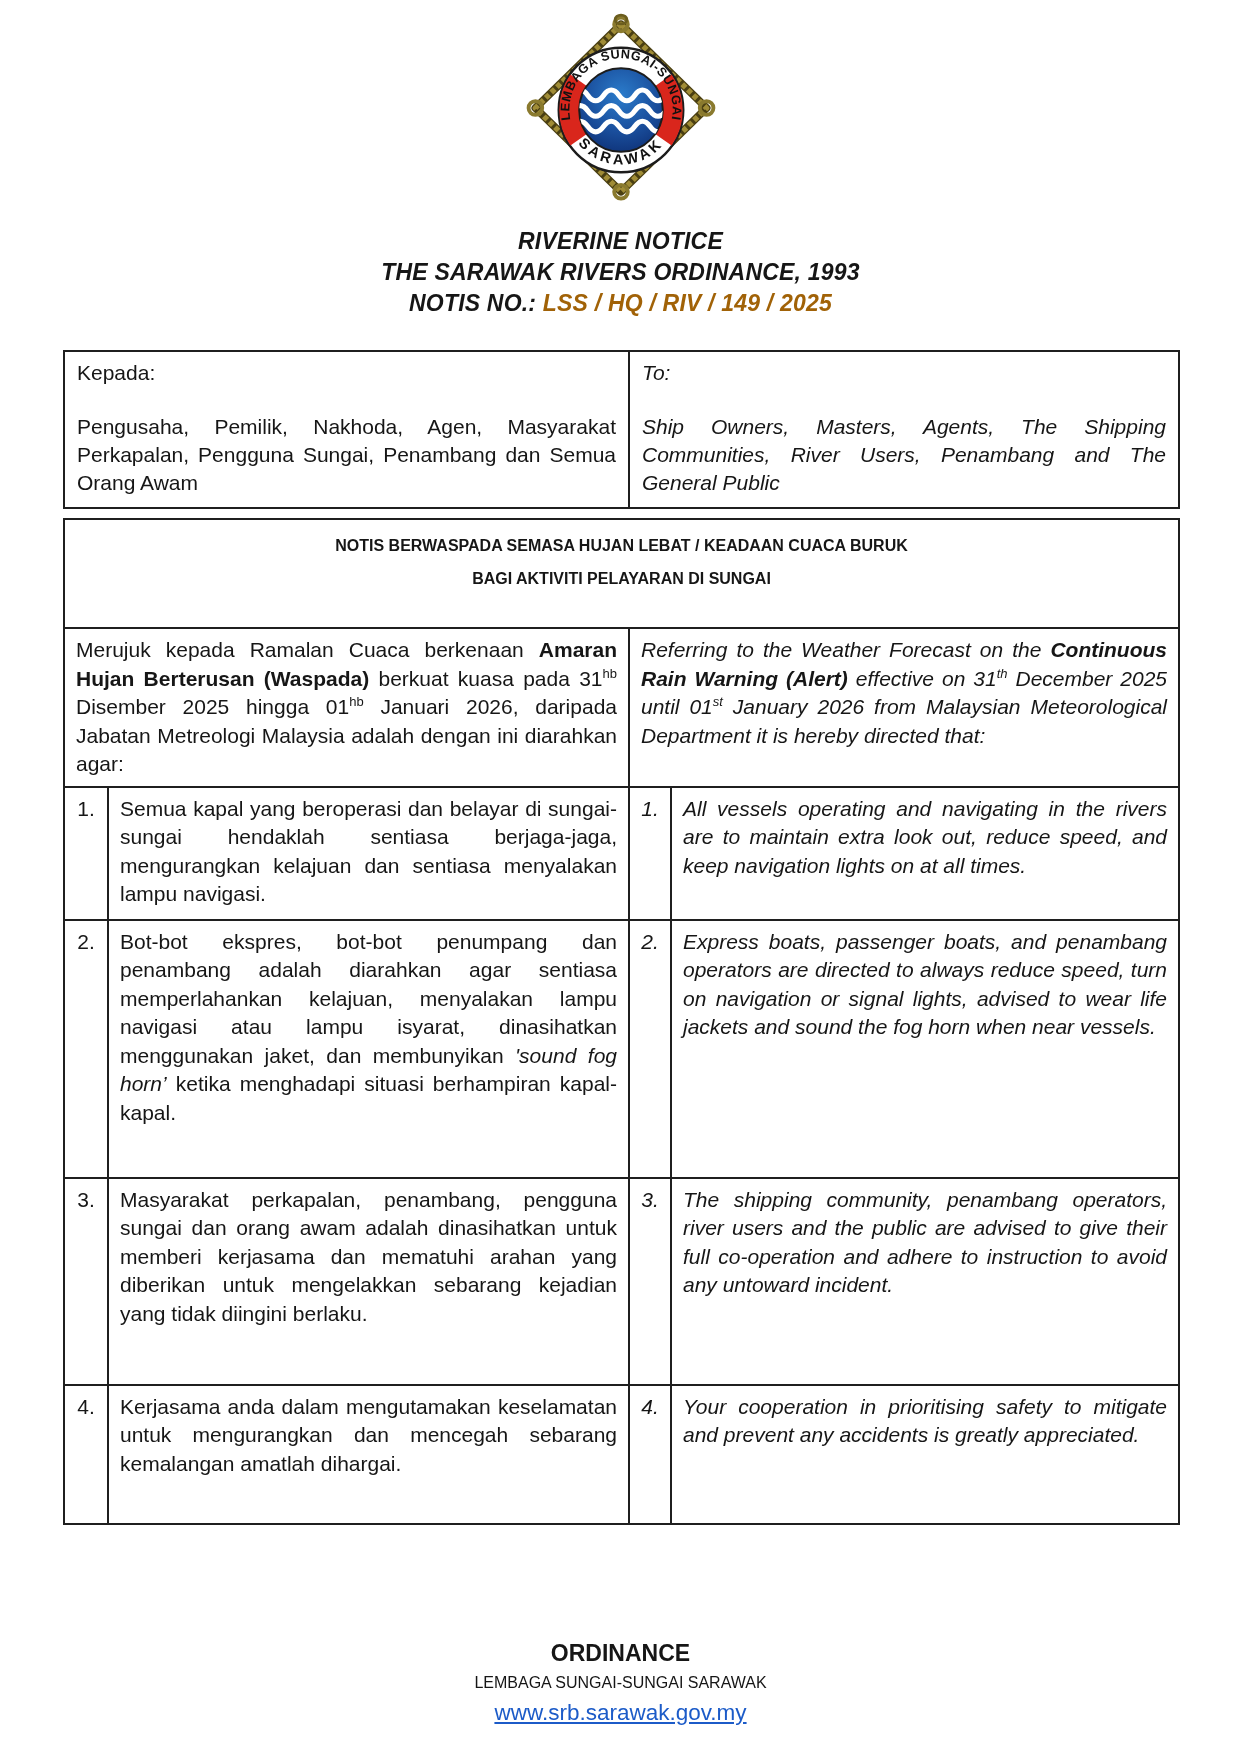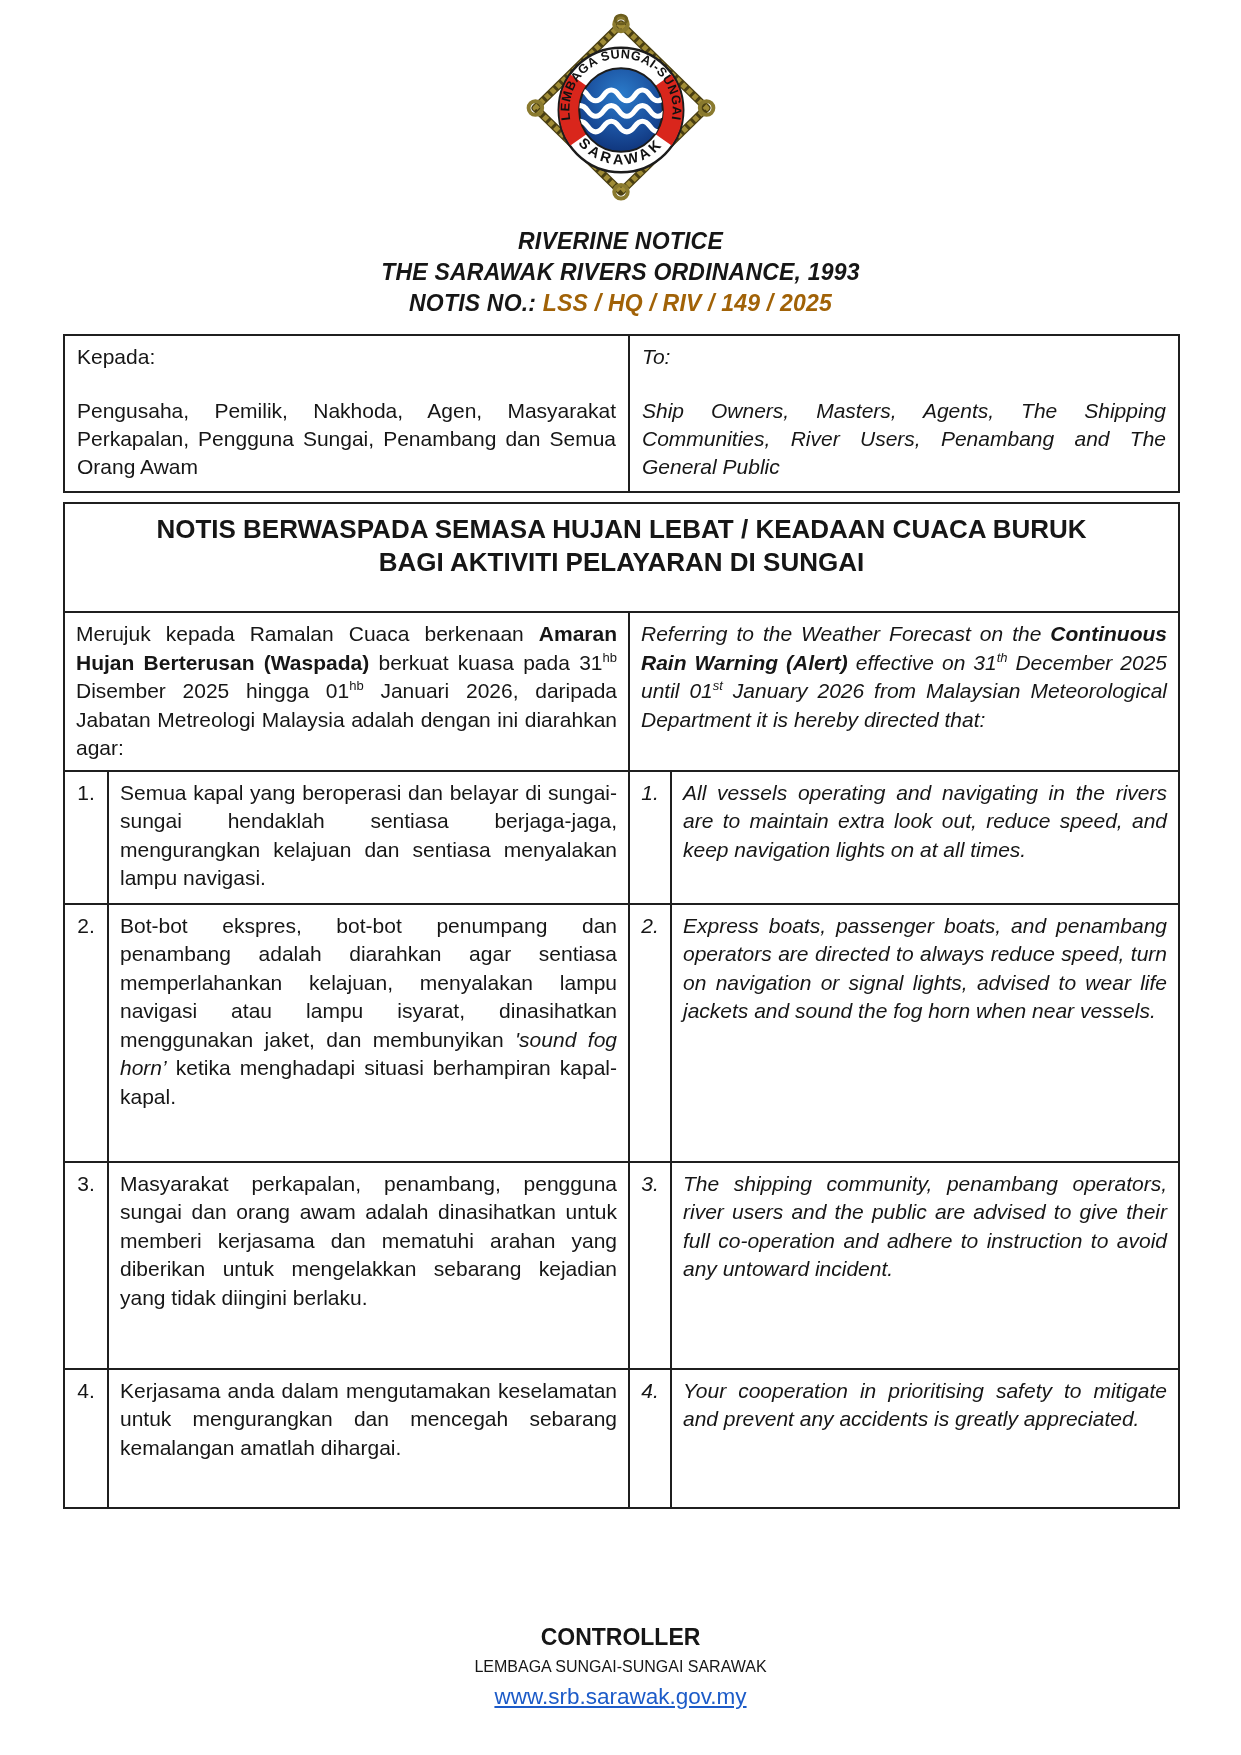--- a/index.html
+++ b/index.html
@@ -12,29 +12,29 @@
   
   .logo-wrap { text-align: center; }
   .logo-wrap svg { display: inline-block; }
   .doc-head { text-align: center; margin-top: 14px; line-height: 31px; }
   .doc-head .h-line { font-weight: bold; font-size: 23px; letter-spacing: 0.2px; font-style: italic; }
   .notice-no-value { color: #a16207; }
   
   table { border-collapse: collapse; width: 1115px; table-layout: fixed; }
   table, td { border: 2px solid #1f1f1f; }
   td { vertical-align: top; }
-  .addr-table { margin-top: 15px; border-radius: 29px; }
+  .addr-table { margin-top: 31px; border-radius: 29px; }
   .addr-table td { padding: 7px 12px 10px 12px; font-size: 21px; line-height: 28px; }
   .addr-row { height: 127px; }
   .cell-label { margin-bottom: 26px; }
   .addr-body { text-align: justify; }
   .en { font-style: italic; }
   .main-table { margin-top: 9px; }
   .title-row td { height: 109px; text-align: center; font-weight: bold;
-                  font-size: 26px; line-height: 33px; padding: 9px 20px; }
+                  font-size: 16px; line-height: 33px; padding: 9px 20px; }
   .intro-row { height: 150px; }
   .intro-row td, .item-text { padding: 7px 11px; font-size: 21px; line-height: 28.5px;
                   text-align: justify; }
   .item-num { text-align: center; font-size: 21px; line-height: 28.5px; padding: 7px 2px; }
   .row-i1 { height: 133px; } .row-i2 { height: 258px; }
   .row-i3 { height: 207px; } .row-i4 { height: 139px; }
   sup.ord { font-size: 0.62em; vertical-align: super; line-height: 0; }
   .b { font-weight: bold; }
   .it { font-style: italic; }
   
@@ -171,18 +171,18 @@
     <tr class="row-i4">
       <td class="item-num">4.</td>
       <td class="item-text">Kerjasama anda dalam mengutamakan keselamatan untuk mengurangkan dan mencegah sebarang kemalangan amatlah dihargai.</td>
       <td class="item-num en">4.</td>
       <td class="item-text en">Your cooperation in prioritising safety to mitigate and prevent any accidents is greatly appreciated.</td>
     </tr>
   </tbody>
     </table>
 
   <div class="footer">
-    <div class="controller">CONTROLLER</div>
+    <div class="controller">ORDINANCE</div>
     <div class="agency">LEMBAGA SUNGAI-SUNGAI SARAWAK</div>
     <div><a class="site">www.srb.sarawak.gov.my</a></div>
   </div>
 
 </div>
 
 </body></html>

